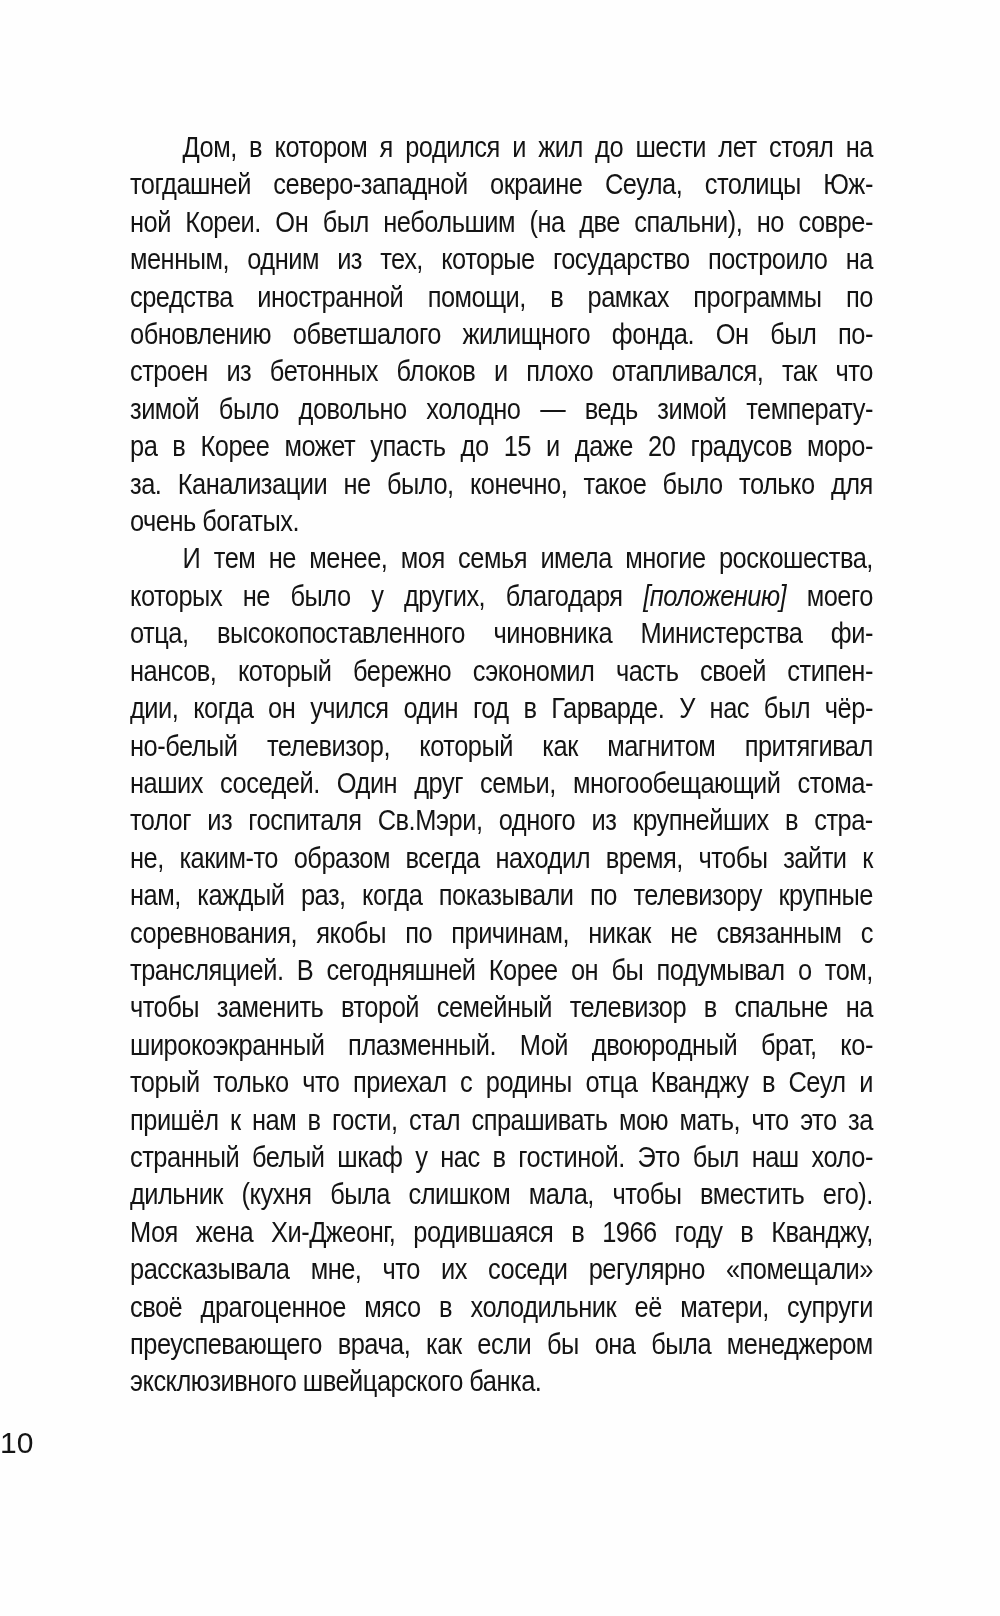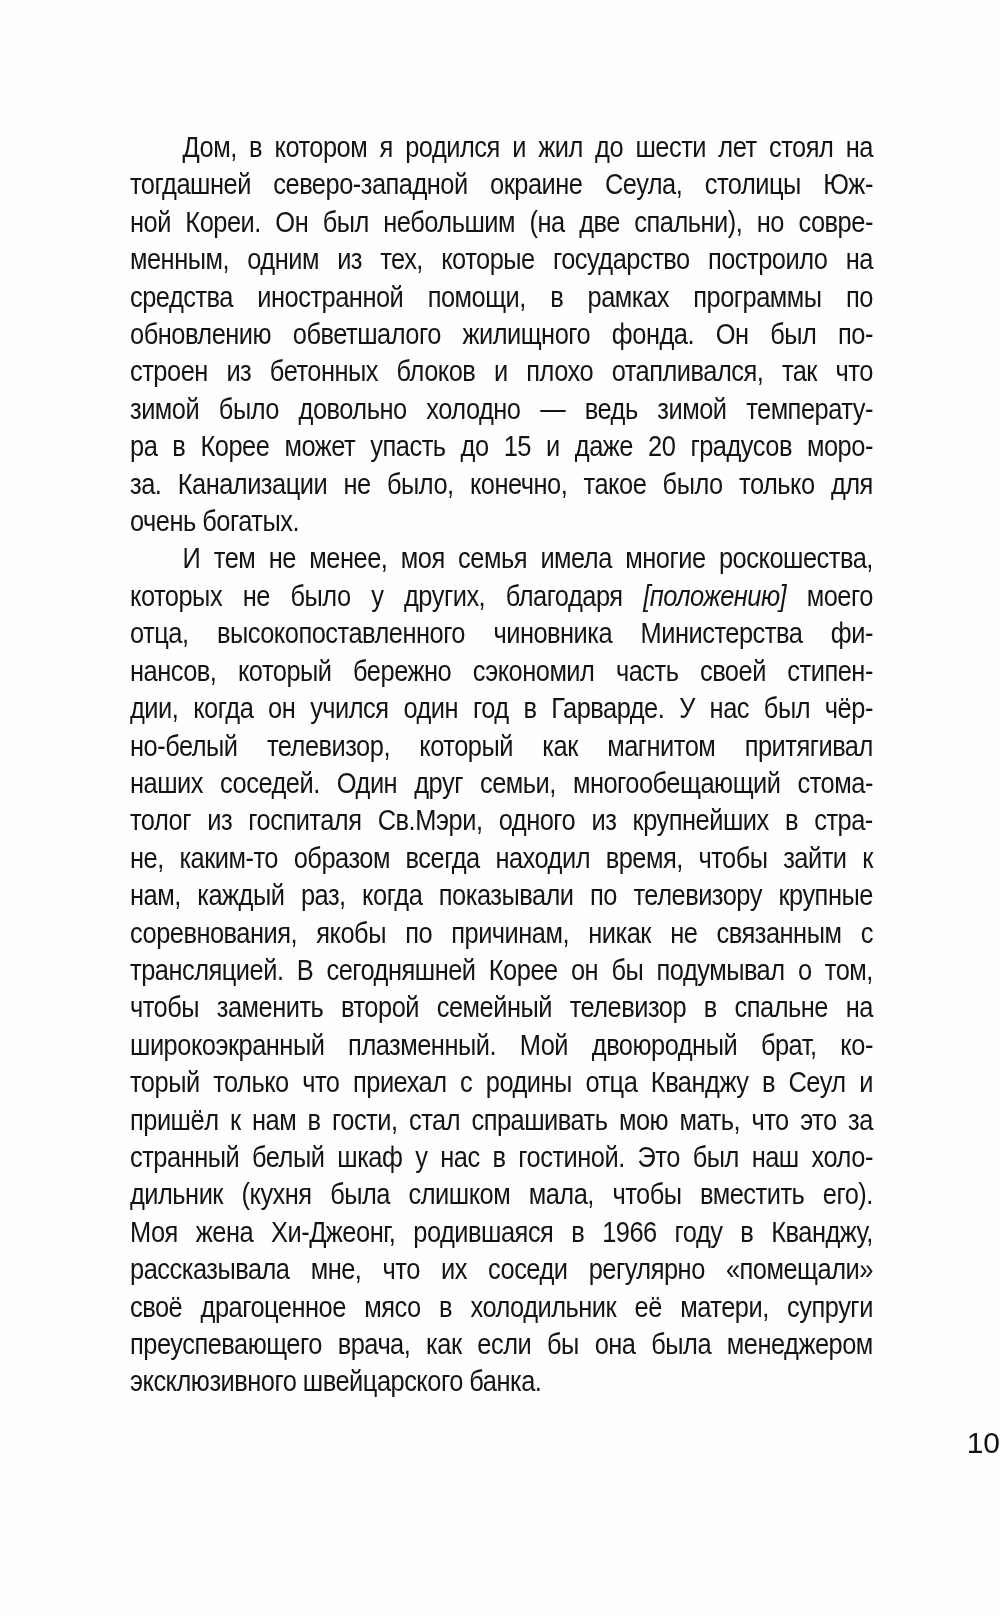--- a/index.html
+++ b/index.html
@@ -37,21 +37,21 @@
     transform-origin: 0 50%;
   }
   .line.indent { text-indent: 62px; }
   .line.last   { text-align-last: left; }
   .line i { font-style: italic; }
   .page-number {
     position: absolute;
     left: 0;
     top: 1424px;
     width: 1000px;
-    text-align: right;
+    text-align: left;
     color: #141414;
     font-size: 30px;
     line-height: 37.4px;
   }
 </style>
 </head>
 <body>
 
 <div class="page">
   <div class="text-block">

